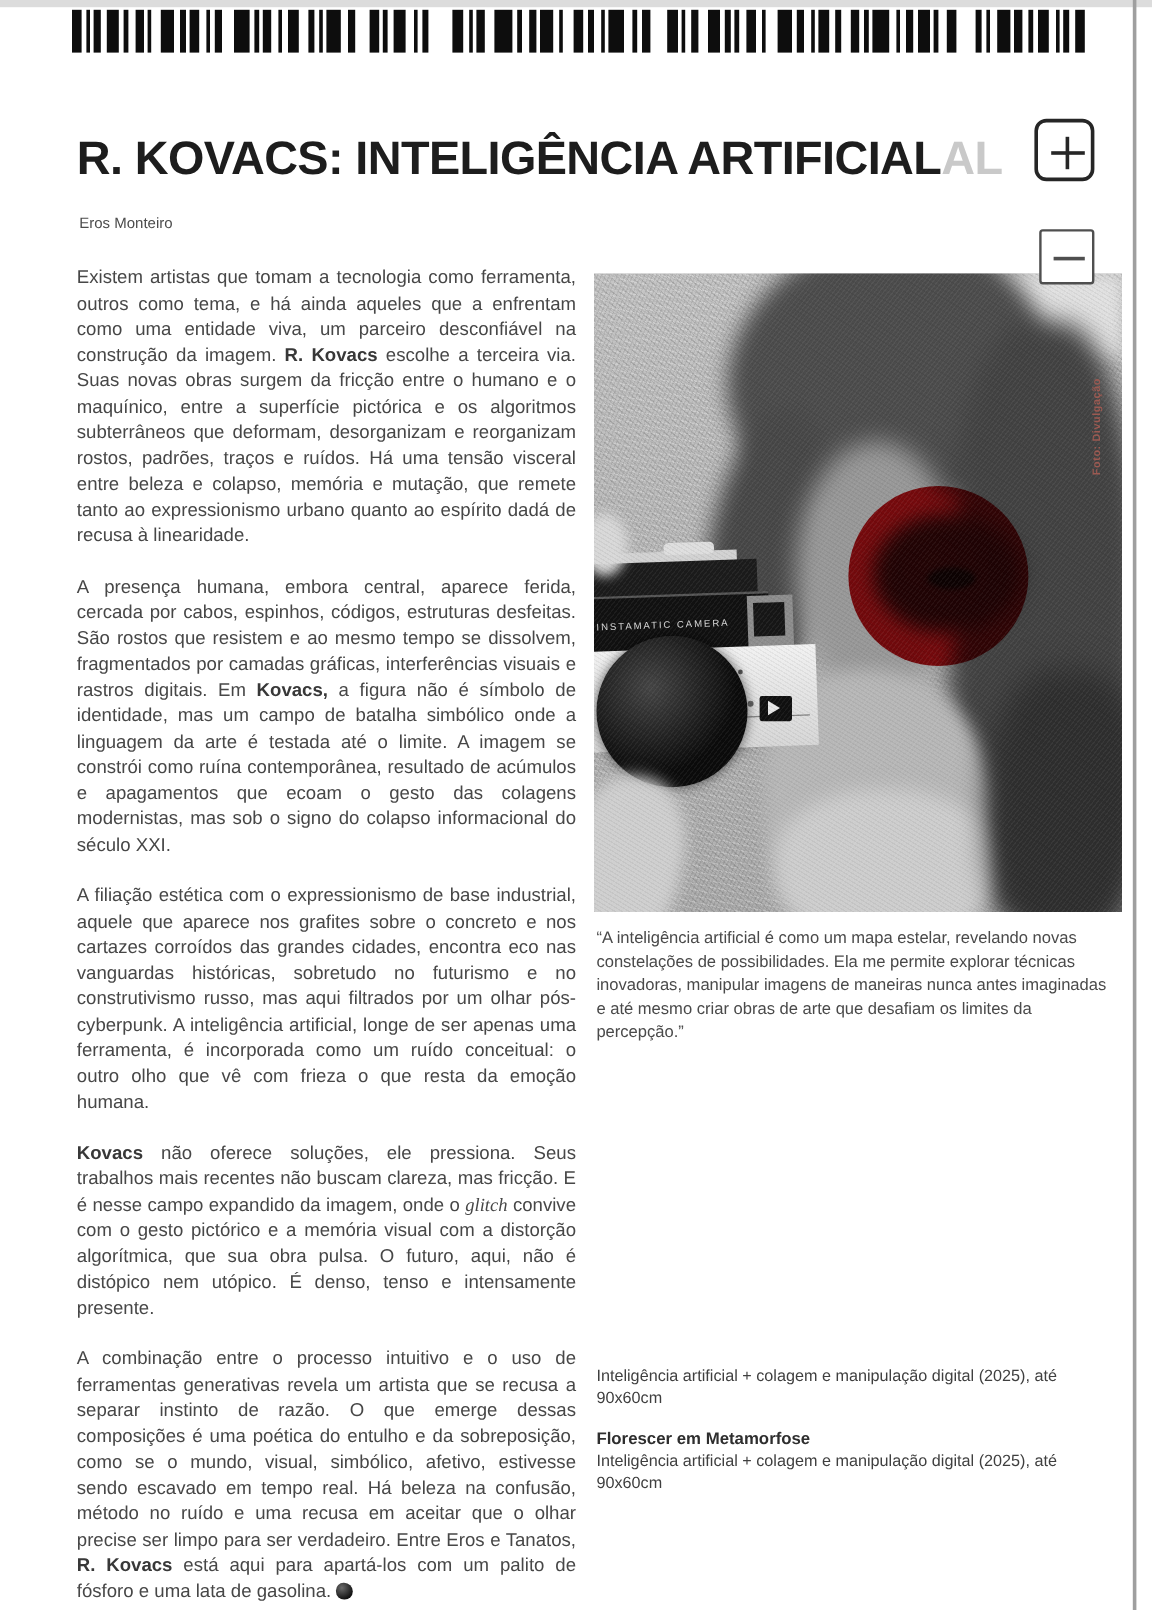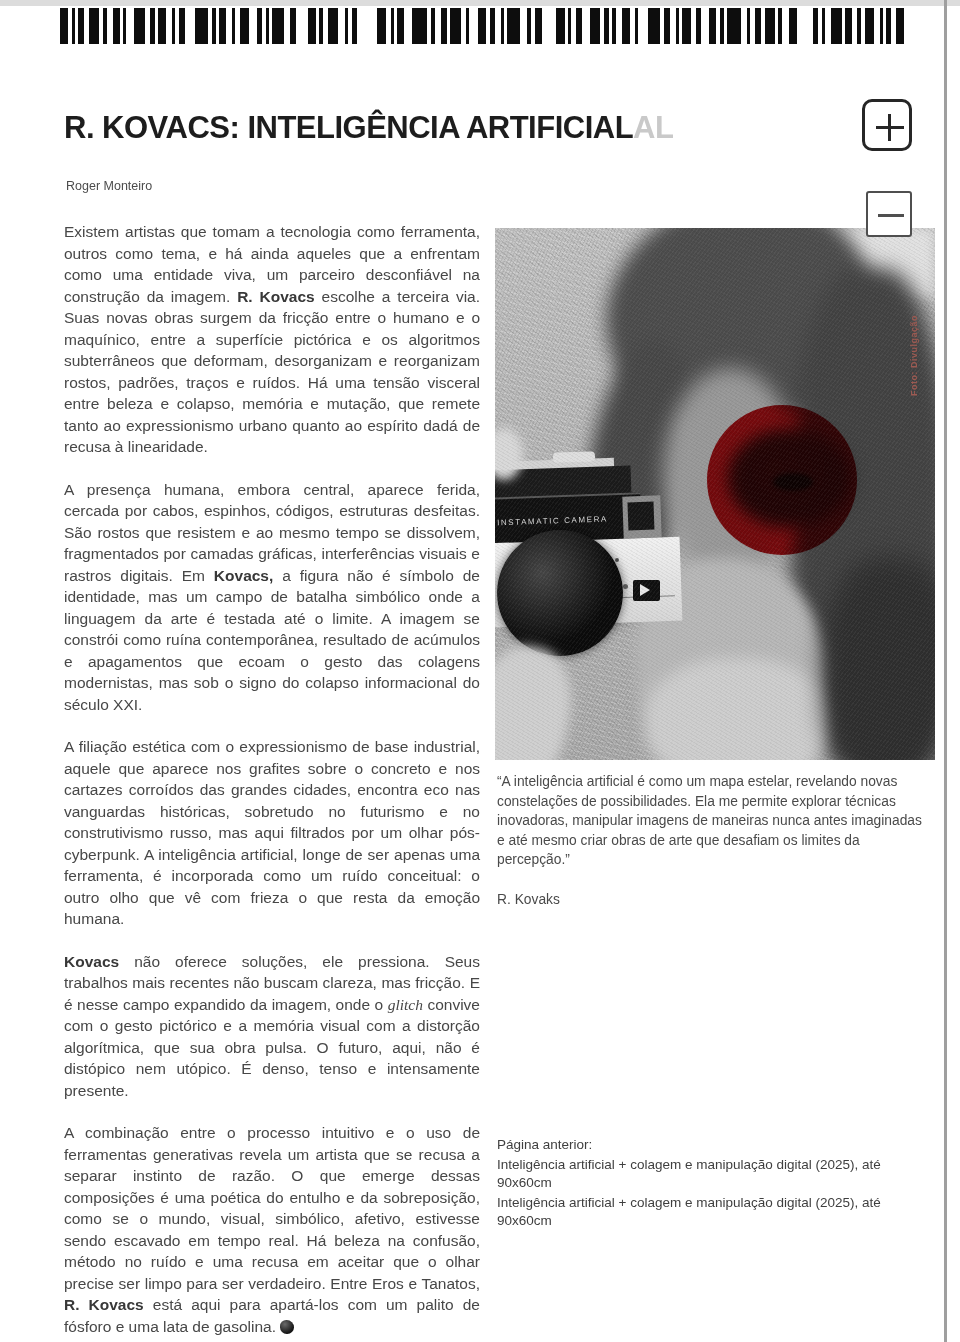--- a/index.html
+++ b/index.html
@@ -12,21 +12,21 @@
   .edge-right { left:944px; top:0; width:3px; height:1342px; background:#9f9f9f; }
 
   
   .barcode { left:60px; top:8px; width:858px; height:36px; display:flex; overflow:hidden; }
   .barcode span { display:block; height:100%; flex:0 0 auto; }
   .barcode .bar { background:#0d0d0d; }
   .barcode .gap { background:transparent; }
 
   
   .title-block { left:64px; top:84px; width:880px; color:#1d1d1d; font-weight:bold;
-                 font-size:31px; line-height:46px; letter-spacing:-0.5px; white-space:nowrap; }
+                 font-size:39px; line-height:46px; letter-spacing:-0.5px; white-space:nowrap; }
   .title-ghost { color:#c9c9c9; }
   .byline { left:66px; top:179px; font-size:12.5px; color:#4c4c4c; }
 
   
   .zbtn { background:#fff; z-index:30; cursor:pointer; }
   .zoom-in { left:862px; top:99px; width:50px; height:52px; border:3px solid #262626; border-radius:10px; }
   .zoom-in::before, .zoom-in::after { content:""; position:absolute; background:#262626; }
   .zoom-in::before { left:11px; top:24px; width:28px; height:3px; }
   .zoom-in::after { left:23px; top:12px; width:3px; height:27px; }
   .zoom-out { left:866px; top:191px; width:46px; height:46px; border:2px solid #4f4f4f; border-radius:3px; }
@@ -270,21 +270,21 @@
       <span class="bar" style="width: 5px;"></span>
       <span class="gap" style="width: 5px;"></span>
       <span class="bar" style="width: 8px;"></span>
       <span class="gap" style="width: 2px;"></span>
     </div>
 
   <h1 class="abs title-block">
     <span style="display:block"><span>R. KOVACS: INTELIGÊNCIA ARTIFICIAL</span><span class="title-ghost">AL</span></span>
   </h1>
 
-  <div class="abs byline">Roger Monteiro</div>
+  <div class="abs byline">Eros Monteiro</div>
 
   <button class="abs zbtn zoom-in" aria-label="Zoom in">
     <span></span>
   </button>
   <button class="abs zbtn zoom-out" aria-label="Zoom out">
     <span></span>
   </button>
 
   <div class="abs column">
     <p><span>Existem artistas que tomam a tecnologia como ferramenta, outros como tema, e há ainda aqueles que a enfrentam como uma entidade viva, um parceiro desconfiável na construção da imagem. </span><span class="seg-b">R. Kovacs</span><span> escolhe a terceira via. Suas novas obras surgem da fricção entre o humano e o maquínico, entre a superfície pictórica e os algoritmos subterrâneos que deformam, desorganizam e reorganizam rostos, padrões, traços e ruídos. Há uma tensão visceral entre beleza e colapso, memória e mutação, que remete tanto ao expressionismo urbano quanto ao espírito dadá de recusa à linearidade.</span></p>
@@ -321,22 +321,21 @@
     <div class="ly cam-lens"></div>
     <div class="ly ph-finger-top"></div>
     <div class="ly ph-hand"></div>
     <div class="ly ph-red"></div>
     <div class="ly ph-grain"></div>
     <div class="ly ph-credit">Foto: Divulgação</div>
   </div>
 
   <div class="abs quote">
     <p class="quote-text">“A inteligência artificial é como um mapa estelar, revelando novas constelações de possibilidades. Ela me permite explorar técnicas inovadoras, manipular imagens de maneiras nunca antes imaginadas e até mesmo criar obras de arte que desafiam os limites da percepção.”</p>
-    <p class="quote-author">R. Kovaks</p>
   </div>
 
   <div class="abs pagination">
-    <p class="pg-label">Página anterior:</p>
     <p class="pg-desc">Inteligência artificial + colagem e manipulação digital (2025), até 90x60cm</p>
+    <p class="pg-title">Florescer em Metamorfose</p>
     <p class="pg-desc">Inteligência artificial + colagem e manipulação digital (2025), até 90x60cm</p>
   </div>
 
 </div>
 
 </body></html>

